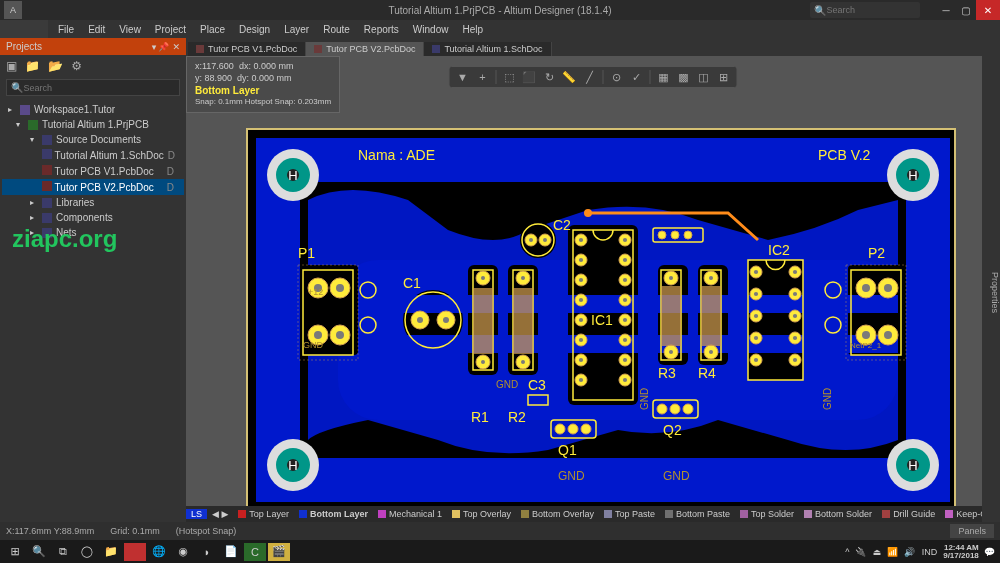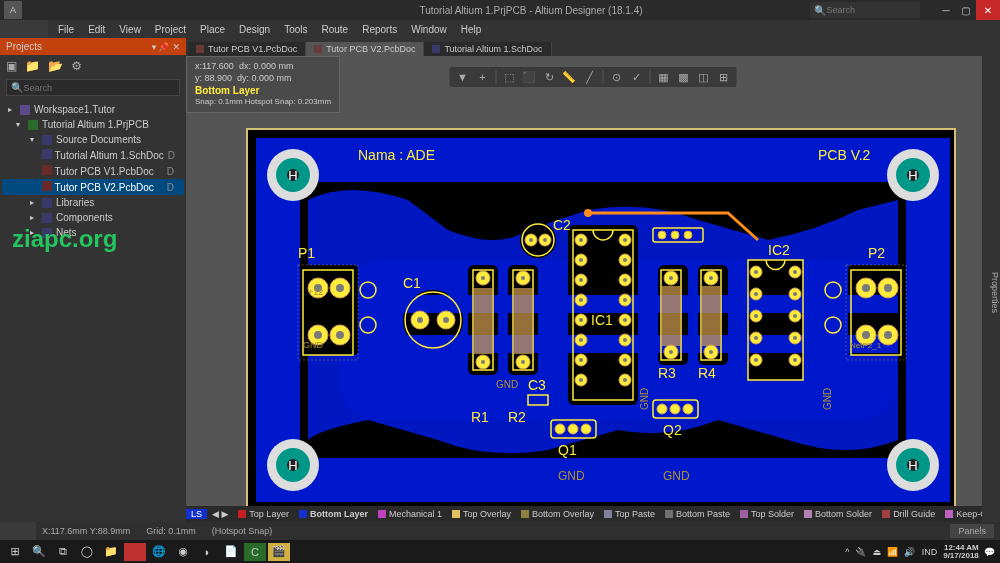--- a/index.html
+++ b/index.html
@@ -1,19 +1,19 @@
 <!DOCTYPE html>
 <html><head>
 <meta charset="utf-8">
 <style>
 * { margin: 0; padding: 0; box-sizing: border-box; font-family: "Segoe UI", Tahoma, sans-serif; }
 body { width: 1000px; height: 563px; background: #3a3a3a; color: #ccc; font-size: 10px; overflow: hidden; position: relative; }
 
 .titlebar { height: 20px; background: #2a2a2a; display: flex; align-items: center; position: relative; }
-.titlebar .title { position: absolute; left: 50%; transform: translateX(-50%); color: #aaa; font-size: 10px; margin-left: 31px; }
+.titlebar .title { position: absolute; left: 50%; transform: translateX(-50%); color: #aaa; font-size: 10px; }
 .titlebar .search-box { position: absolute; right: 80px; display: flex; align-items: center; background: #333; height: 16px; width: 110px; padding: 0 4px; border-radius: 2px; }
 .titlebar .search-box input { background: none; border: none; color: #aaa; font-size: 9px; width: 80px; outline: none; }
 .titlebar .win-btns { position: absolute; right: 0; display: flex; }
 .titlebar .win-btn { width: 20px; height: 20px; display: flex; align-items: center; justify-content: center; font-size: 10px; color: #ccc; }
 .titlebar .win-close { background: #c62828; color: #fff; width: 24px; }
 .titlebar .ad-icon { width: 18px; height: 18px; margin-left: 4px; background: #555; display: flex; align-items: center; justify-content: center; font-size: 9px; }
 
 .menubar { height: 18px; background: #333; display: flex; align-items: center; padding: 0 4px; gap: 2px; margin-left: 48px; }
 .menubar span { padding: 2px 6px; font-size: 10px; color: #ccc; }
 
@@ -67,21 +67,21 @@
 .pad { fill: #ffeb3b; stroke: #d4a050; }
 .hole { fill: #7a7a7a; }
 .mh { fill: #009688; }
 .ovl { fill: #d4a050; opacity: 0.7; }
 .hatch { fill: none; stroke: #d4a050; stroke-width: 0.7; opacity: 0.6; }
 
 .layer-bar { position: absolute; bottom: 0; left: 0; right: 18px; height: 16px; background: #2a2a2a; display: flex; align-items: center; font-size: 9px; overflow: hidden; }
 .layer-bar .lseg { padding: 0 5px; display: flex; align-items: center; gap: 3px; white-space: nowrap; }
 .lsw { width: 8px; height: 8px; display: inline-block; }
 
-.statusbar { height: 18px; background: #2f2f2f; display: flex; align-items: center; padding: 0 6px; font-size: 9px; color: #aaa; gap: 16px; position: relative; margin-left: 36px; }
+.statusbar { height: 18px; background: #2f2f2f; display: flex; align-items: center; padding: 0 6px; font-size: 9px; color: #aaa; gap: 16px; position: relative; }
 .statusbar .panels-btn { position: absolute; right: 6px; background: #444; padding: 2px 8px; }
 
 .taskbar { height: 23px; background: #1a1a1a; display: flex; align-items: center; position: relative; }
 .taskbar .tb-left { display: flex; align-items: center; gap: 2px; padding-left: 4px; }
 .taskbar .tb-ico { width: 22px; height: 18px; display: flex; align-items: center; justify-content: center; font-size: 11px; color: #ccc; }
 .taskbar .tb-right { position: absolute; right: 4px; display: flex; align-items: center; gap: 6px; font-size: 9px; color: #ccc; }
 .taskbar .tb-right .clock { text-align: right; line-height: 1; font-size: 8px; font-weight: bold; }
 </style>
 </head>
 <body>
@@ -100,21 +100,21 @@
   </div>
 </div>
 
 <div class="menubar">
   <span>File</span>
   <span>Edit</span>
   <span>View</span>
   <span>Project</span>
   <span>Place</span>
   <span>Design</span>
-  <span>Tools</span>
+  <span>Layer</span>
   <span>Route</span>
   <span>Reports</span>
   <span>Window</span>
   <span>Help</span>
 </div>
 
 <div class="body-row">
 
   <div class="side-panel">
     <div class="panel-title">

